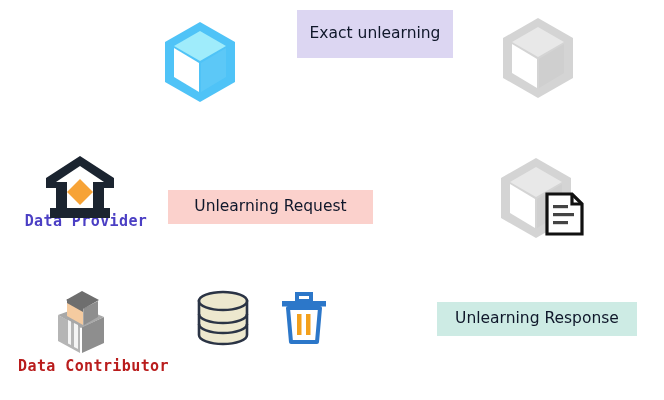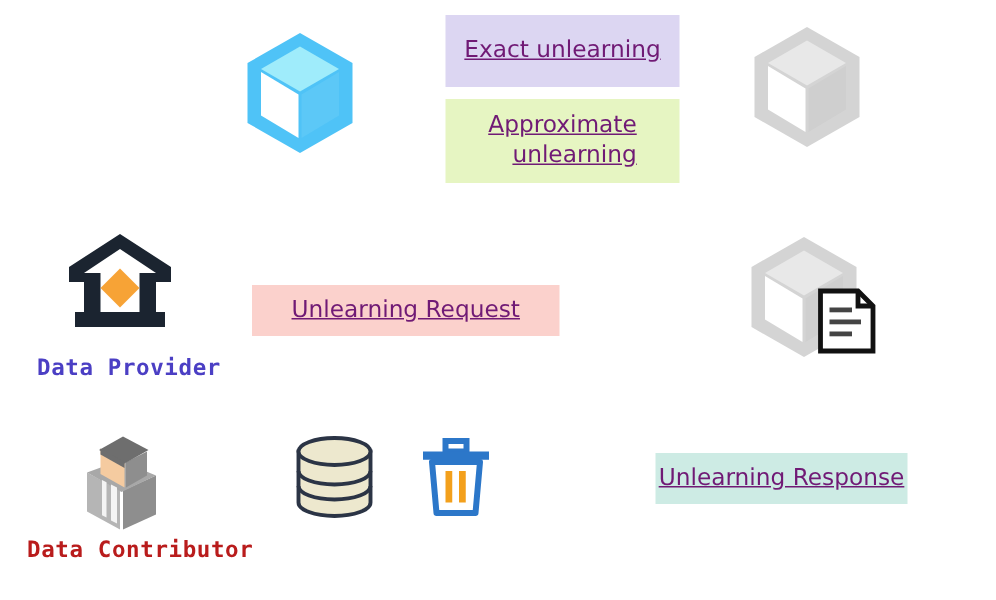--- a/index.html
+++ b/index.html
@@ -29,59 +29,58 @@
     text-align: center;
   }
   #role-model-provider {
     left: 6px;
     top: 84px;
     width: 160px;
     color: #FF0000;
   }
   #role-data-provider {
     left: 6px;
-    top: 236px;
+    top: 212px;
     width: 160px;
     color: #4B3FC4;
   }
   #role-data-contributor {
     left: 6px;
     top: 357px;
     width: 175px;
     color: #b91c1c;
   }
 
   
   .box {
     position: absolute;
     box-sizing: border-box;
     display: flex;
     align-items: center;
     justify-content: center;
-    text-align: right;
+    text-align: left;
     font-size: 15.5px;
     line-height: 1.28;
-    color: #701a75;
+    color: #0f172a;
     white-space: pre-line;
-    text-decoration: underline;
   }
   #box-exact-unlearning {
     left: 297px; top: 10px; width: 156px; height: 48px;
     background: #DCD6F2;
   }
   #box-approximate-unlearning {
     left: 297px; top: 66px; width: 156px; height: 56px;
     background: #E6F5C2;
   }
   #box-unlearning-request {
     left: 168px; top: 190px; width: 205px; height: 34px;
     background: #FBD1CC;
   }
   #box-unlearning-response {
-    left: 437px; top: 302px; width: 168px; height: 34px;
+    left: 437px; top: 302px; width: 200px; height: 34px;
     background: #CDEBE4;
   }
 
   
   .icon {
     position: absolute;
   }
   #icon-model-cube       { left: 162px; top: 20px;  width: 76px;  height: 84px; }
   #icon-server-cube      { left: 500px; top: 16px;  width: 76px;  height: 84px; }
   #icon-server-cube-doc  { left: 500px; top: 156px; width: 92px;  height: 90px; }
@@ -95,22 +94,20 @@
 
 <div id="canvas">
 
 
   <div class="role-label" id="role-data-provider">Data Provider</div>
 
   <div class="role-label" id="role-data-contributor">Data Contributor</div>
 
   <div class="box" id="box-exact-unlearning">Exact unlearning</div>
 
-  <div class="box" id="box-approximate-unlearning">Approximate
-unlearning</div>
 
   <div class="box" id="box-unlearning-request">Unlearning Request</div>
 
   <div class="box" id="box-unlearning-response">Unlearning Response</div>
 
   <div class="icon" id="icon-model-cube">
     <svg viewBox="0 0 76 84" width="76" height="84" aria-hidden="true">
 
       <path d="M38 2 L73 22 L73 62 L38 82 L3 62 L3 22 Z" fill="#4FC3F7"></path>
 

